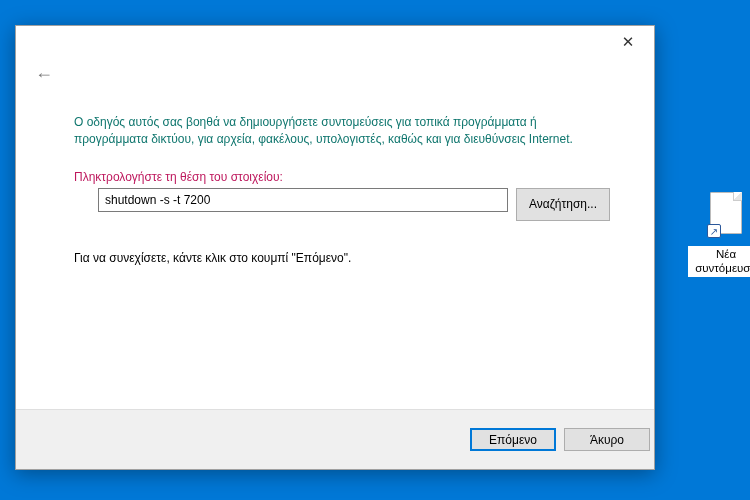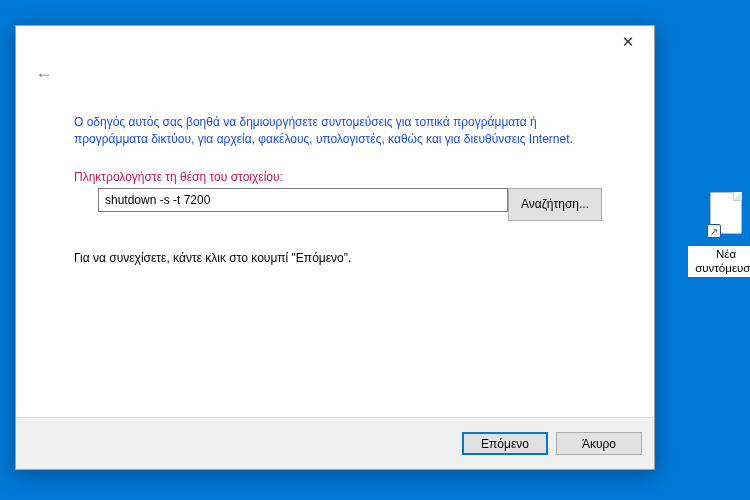--- a/index.html
+++ b/index.html
@@ -67,33 +67,33 @@
     padding: 28px 42px 0 58px;
     flex: 1;
   }
   .heading {
     font-size: 15px;
     color: #003399;
     margin-bottom: 28px;
   }
   .desc {
     font-size: 12px;
-    color: #1d4ed8;
+    color: #0f766e;
     line-height: 1.4;
     margin-bottom: 22px;
     max-width: 520px;
   }
   .label {
     font-size: 12px;
     color: #be185d;
     margin-bottom: 4px;
   }
   .input-row {
     display: flex;
-    gap: 0;
+    gap: 8px;
     margin-bottom: 30px;
     padding-left: 24px;
   }
   .path-input {
     flex: 0 0 410px;
     height: 24px;
     border: 1px solid #7a7a7a;
     padding: 2px 6px;
     font-size: 12px;
     font-family: inherit;
@@ -105,26 +105,26 @@
     font-size: 12px;
     background: #e1e1e1;
     border: 1px solid #adadad;
     cursor: pointer;
   }
   .continue {
     font-size: 12px;
     color: #000;
   }
   .footer {
-    height: 52px;
+    height: 60px;
     border-top: 1px solid #dfdfdf;
     display: flex;
     align-items: center;
     justify-content: flex-end;
-    padding: 0 12px;
+    padding: 0 4px;
     gap: 8px;
     background: #f0f0f0;
   }
   .footer-btn {
     min-width: 86px;
     height: 23px;
     font-size: 12px;
     text-align: center;
     background: #e1e1e1;
     border: 1px solid #adadad;

